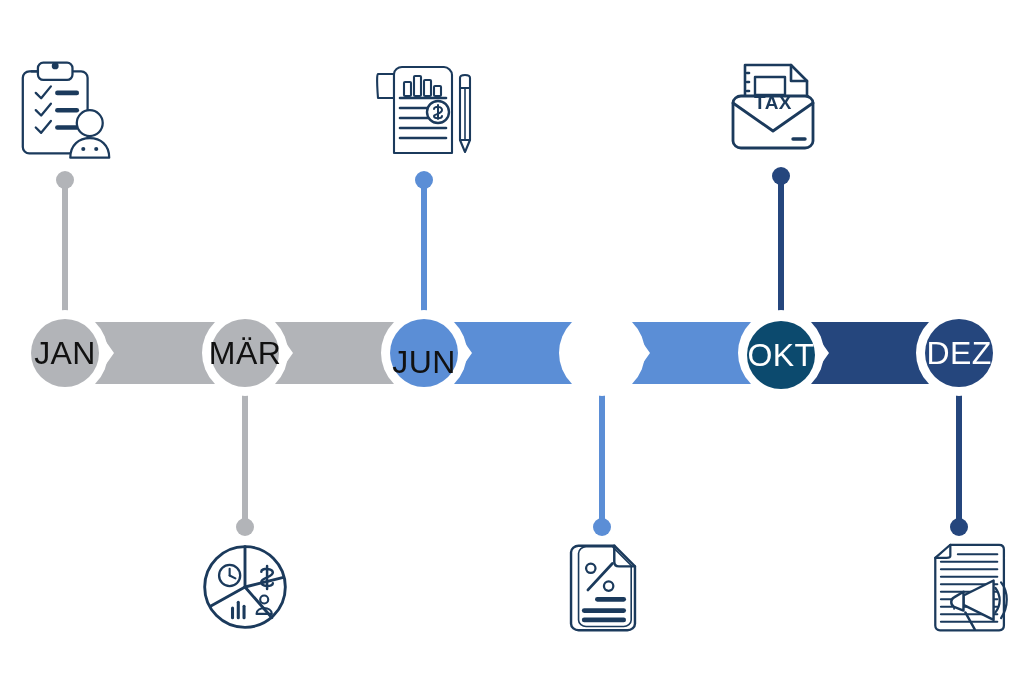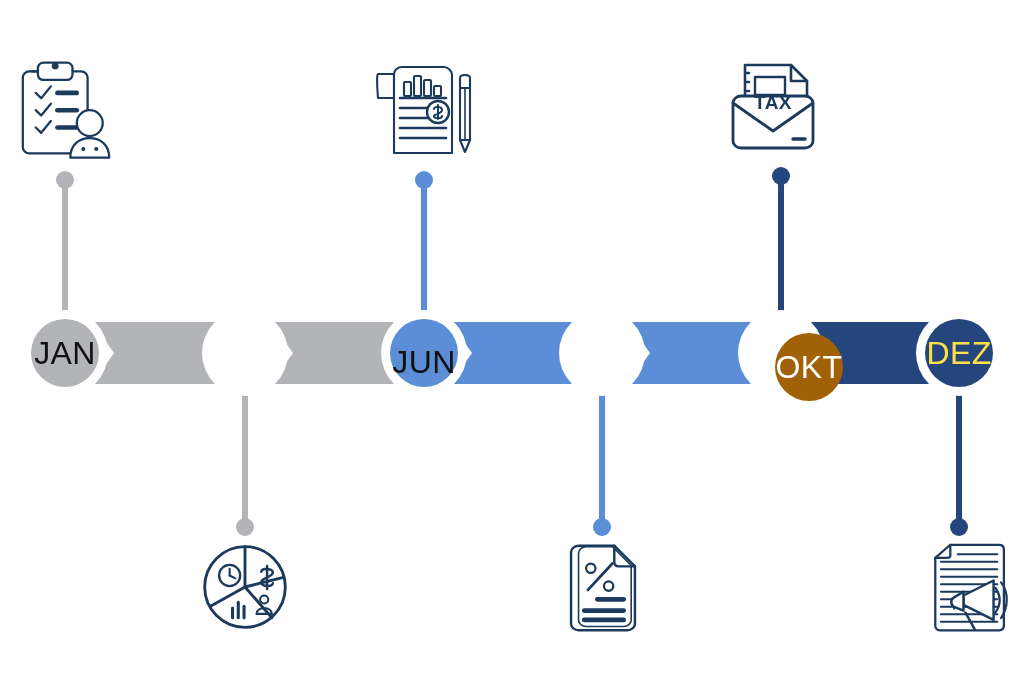--- a/index.html
+++ b/index.html
@@ -53,32 +53,35 @@
     </div>
     <div class="conn" style="left: 0px; top: 0px; width: 1030px; height: 687px; pointer-events: none;">
       <div class="stem" style="left: 956px; top: 387px; width: 6px; height: 140px; background: rgb(37, 70, 125);"></div>
       <div class="dot" style="left: 950px; top: 518px; width: 18px; height: 18px; background: rgb(37, 70, 125);"></div>
     </div>
     <div class="node" style="left: 22px; top: 310px; width: 86px; height: 86px; background: rgb(255, 255, 255);"></div>
     <div class="node" style="left: 31px; top: 319px; width: 68px; height: 68px; background: rgb(178, 180, 184);">
       <span class="node-label" style="color: rgb(17, 17, 17);">JAN</span>
     </div>
     <div class="node" style="left: 202px; top: 310px; width: 86px; height: 86px; background: rgb(255, 255, 255);"></div>
+    <div class="node" style="left: 211px; top: 319px; width: 68px; height: 68px; background: rgb(178, 180, 184);">
+      <span class="node-label" style="color: rgb(17, 17, 17);">MÄR</span>
+    </div>
     <div class="node" style="left: 381px; top: 310px; width: 86px; height: 86px; background: rgb(255, 255, 255);"></div>
     <div class="node" style="left: 390px; top: 319px; width: 68px; height: 68px; background: rgb(91, 142, 214);">
       <span class="node-label" style="color: rgb(17, 17, 17); margin-top: 18px;">JUN</span>
     </div>
     <div class="node" style="left: 559px; top: 310px; width: 86px; height: 86px; background: rgb(255, 255, 255);"></div>
     <div class="node" style="left: 738px; top: 310px; width: 86px; height: 86px; background: rgb(255, 255, 255);"></div>
-    <div class="node" style="left: 747px; top: 333px; width: 68px; height: 68px; background: #a16207; margin-left: 28px;">
+    <div class="node" style="left: 747px; top: 321px; width: 68px; height: 68px; background: #0c4a6e;">
       <span class="node-label" style="color: rgb(255, 255, 255);">OKT</span>
     </div>
     <div class="node" style="left: 916px; top: 310px; width: 86px; height: 86px; background: rgb(255, 255, 255);"></div>
     <div class="node" style="left: 925px; top: 319px; width: 68px; height: 68px; background: rgb(37, 70, 125);">
-      <span class="node-label" style="color: #fde047;">DEZ</span>
+      <span class="node-label" style="color: #ffffff;">DEZ</span>
     </div>
     <div class="icon-wrap" style="left: 12px; top: 54px; width: 108px; height: 108px;">
       <svg viewBox="0 0 100 100" width="108" height="108" fill="none" stroke="#1b3a5c" stroke-width="2.1" stroke-linecap="round" stroke-linejoin="round">
         <rect x="10" y="16" width="60" height="76" rx="6" fill="#ffffff"></rect>
         <rect x="24" y="8" width="32" height="16" rx="5" fill="#ffffff"></rect>
         <circle cx="40" cy="11" r="3.2" fill="#1b3a5c" stroke="none"></circle>
         <path d="M24,16 L18,16"></path>
         <path d="M22,36 L27,41 L36,30"></path>
         <line x1="42" y1="36" x2="60" y2="36" stroke-width="4.2"></line>
         <path d="M22,52 L27,57 L36,46"></path>

